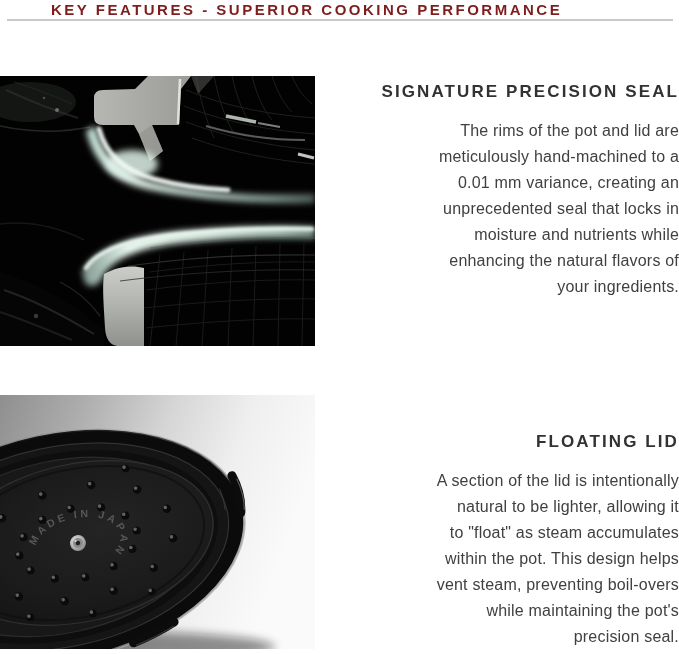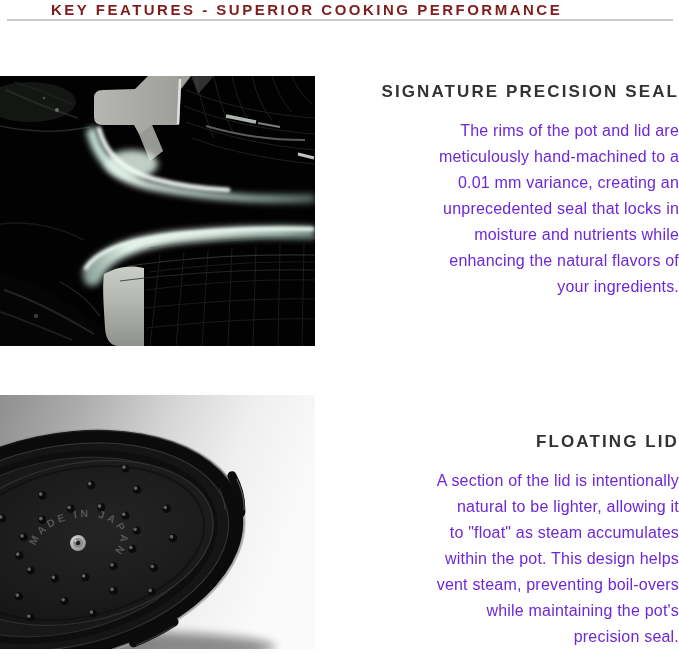--- a/index.html
+++ b/index.html
@@ -20,21 +20,21 @@
   #img2{top:395px;width:315px;height:254px;}
   .col{position:absolute;left:363px;width:316px;text-align:right;}
   #col1{top:82px;}
   #col2{top:393px;margin-top:39px;}
   .feature-title{
     margin:0;font-size:17px;font-weight:700;letter-spacing:2.1px;
     color:#323232;line-height:20px;white-space:nowrap;
   }
   .feature-body{margin-top:16px;}
   .body-line{
-    font-size:16px;line-height:26px;color:#6d28d9;letter-spacing:0.2px;white-space:nowrap;
+    font-size:16px;line-height:26px;color:#404040;letter-spacing:0.2px;white-space:nowrap;
   }
 </style>
 </head>
 <body>
 
 <div class="canvas">
 
   <div class="header-title">KEY FEATURES - SUPERIOR COOKING PERFORMANCE</div>
   <div class="divider"></div>
 

